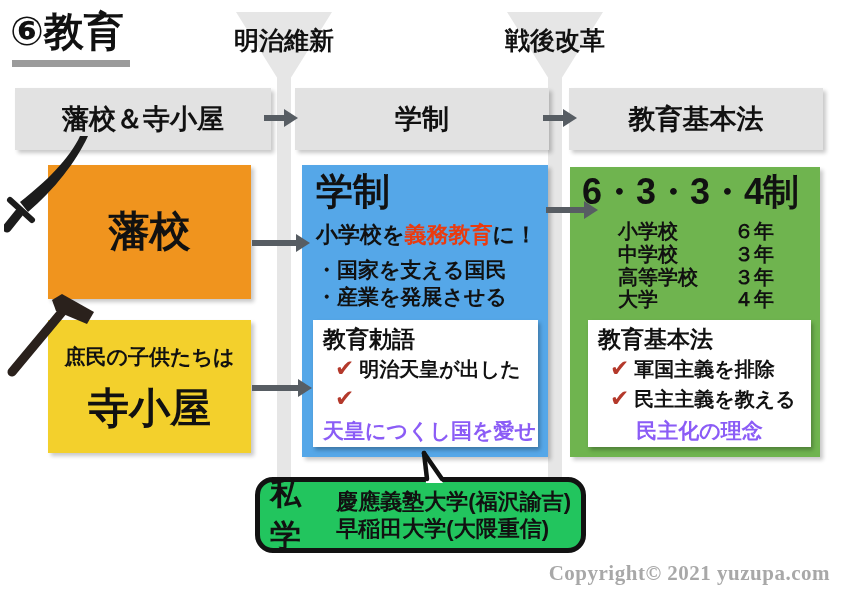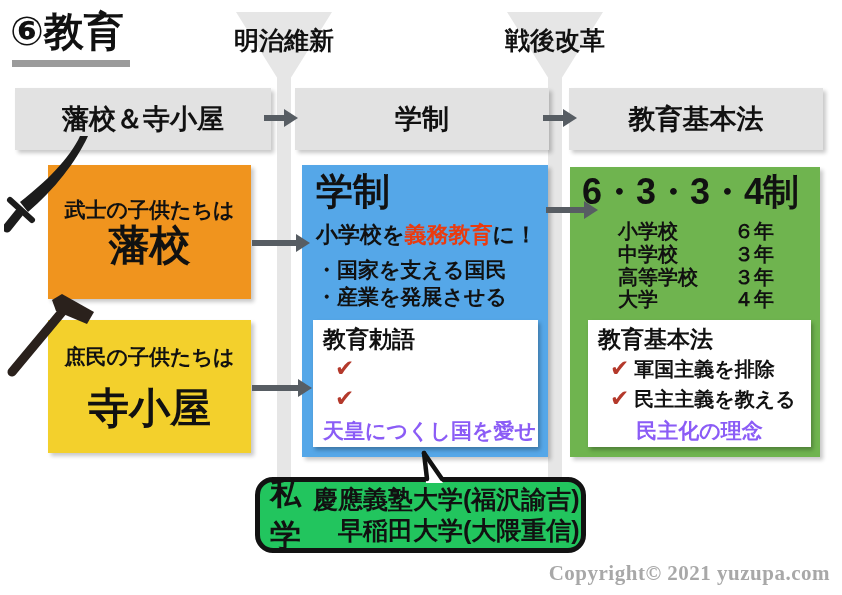--- a/index.html
+++ b/index.html
@@ -72,21 +72,21 @@
              box-shadow:3px 3px 4px rgba(0,0,0,.22);padding:4px 12px;box-sizing:border-box;z-index:3;}
   .green-title{font-size:36px;font-weight:800;line-height:1.15;letter-spacing:-1px;white-space:nowrap;}
   .grows{margin:8px 0 0 36px;display:grid;grid-template-columns:116px auto;
          font-size:20px;font-weight:800;line-height:1.13;}
 
   
   .bubble{left:255px;top:477px;width:331px;height:76px;background:#22c55e;border:5px solid #121212;
           border-radius:18px;box-sizing:border-box;display:flex;align-items:center;
           padding:0 10px;gap:12px;z-index:10;}
   .plabel{font-size:31px;font-weight:800;}
-  .schools{font-size:25px;font-weight:800;line-height:1.25;white-space:nowrap;text-align:right;}
+  .schools{font-size:22px;font-weight:800;line-height:1.25;white-space:nowrap;}
   .tail{left:413px;top:447px;z-index:11;}
 
   
   .copyright{right:12px;top:561px;font-family:"Liberation Serif","DejaVu Serif",serif;
              font-weight:700;font-size:21px;color:#a8a8a8;letter-spacing:.5px;}
 </style>
 </head>
 <body>
 
 <div class="canvas">
@@ -99,21 +99,20 @@
   <div class="era-label era-2">戦後改革</div>
 
   <div class="page-title">⑥教育</div>
   <div class="title-underline"></div>
 
   <div class="hdr hdr-1">藩校＆寺小屋</div>
   <div class="hdr hdr-2">学制</div>
   <div class="hdr hdr-3">教育基本法</div>
 
   <div class="edo-box samurai-box">
-    <div class="edo-l1">武士の子供たちは</div>
     <div class="edo-l2">藩校</div>
   </div>
   <div class="edo-box commoner-box">
     <div class="edo-l1">庶民の子供たちは</div>
     <div class="edo-l2">寺小屋</div>
   </div>
 
   <svg class="icon-svg katana" width="92" height="104" viewBox="0 0 92 104">
     <path d="M84,2 C72,28 50,56 24,78 L16,68 C42,48 66,24 76,2 Z" fill="#1c1c1c"></path>
     <path d="M6,66 L28,86" stroke="#1c1c1c" stroke-width="6" stroke-linecap="round"></path>
@@ -152,20 +151,21 @@
     <div class="pts">
       <div class="pt">・国家を支える国民</div>
       <div class="pt">・産業を発展させる</div>
     </div>
   </div>
 
   <div class="wcard wcard-a">
     <div class="wt">教育勅語</div>
     <div class="chk">
         <span class="check">✔</span>
+        <span class="chk-text">明治天皇が出した</span>
       </div>
     <div class="chk">
         <span class="check">✔</span>
       </div>
     <div class="note">天皇につくし国を愛せ</div>
   </div>
 
   <div class="green-box">
     <div class="green-title">6・3・3・4制</div>
     <div class="grows">

